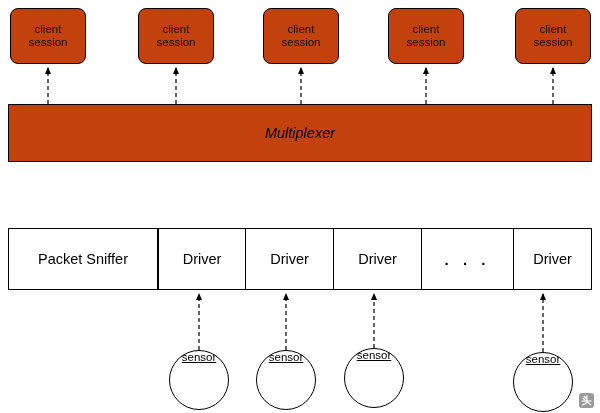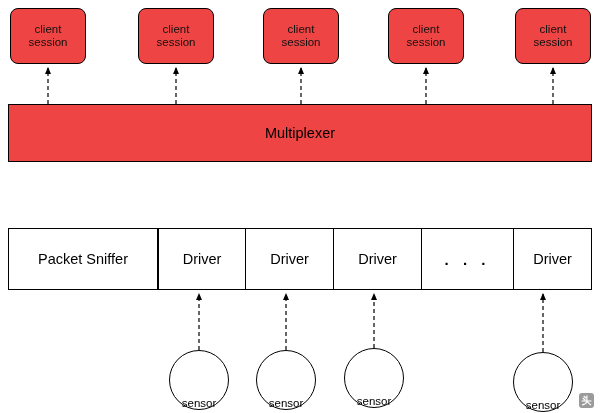--- a/index.html
+++ b/index.html
@@ -15,41 +15,42 @@
     position: relative;
     width: 600px;
     height: 413px;
     background: #ffffff;
     overflow: hidden;
   }
   .box {
     position: absolute;
     box-sizing: border-box;
     border: 1px solid #000000;
-    background: #ef4444;
+    background: #c2410c;
     display: flex;
     align-items: center;
     justify-content: center;
     text-align: center;
     line-height: 1.15;
   }
   .client-session {
     width: 76px;
     height: 56px;
     border-radius: 8px;
     font-size: 11.5px;
     color: #111;
   }
   .client-session span {
     display: block;
   }
   .wide-band {
     left: 8px;
     width: 584px;
     font-size: 14.5px;
+    font-style: italic;
   }
   .multiplexer {
     top: 104px;
     height: 58px;
   }
   .corelib {
     top: 162px;
     height: 66px;
   }
   .driver-row {
@@ -86,23 +87,24 @@
   }
   .sensor {
     position: absolute;
     width: 60px;
     height: 60px;
     box-sizing: border-box;
     border: 1px solid #000000;
     border-radius: 50%;
     background: #ffffff;
     display: flex;
-    align-items: flex-end;
+    align-items: flex-start;
     justify-content: center;
     font-size: 11.5px;
+    text-decoration: underline;
   }
   .arrow-svg {
     position: absolute;
     left: 0;
     top: 0;
     width: 600px;
     height: 413px;
     pointer-events: none;
   }
   .watermark {

